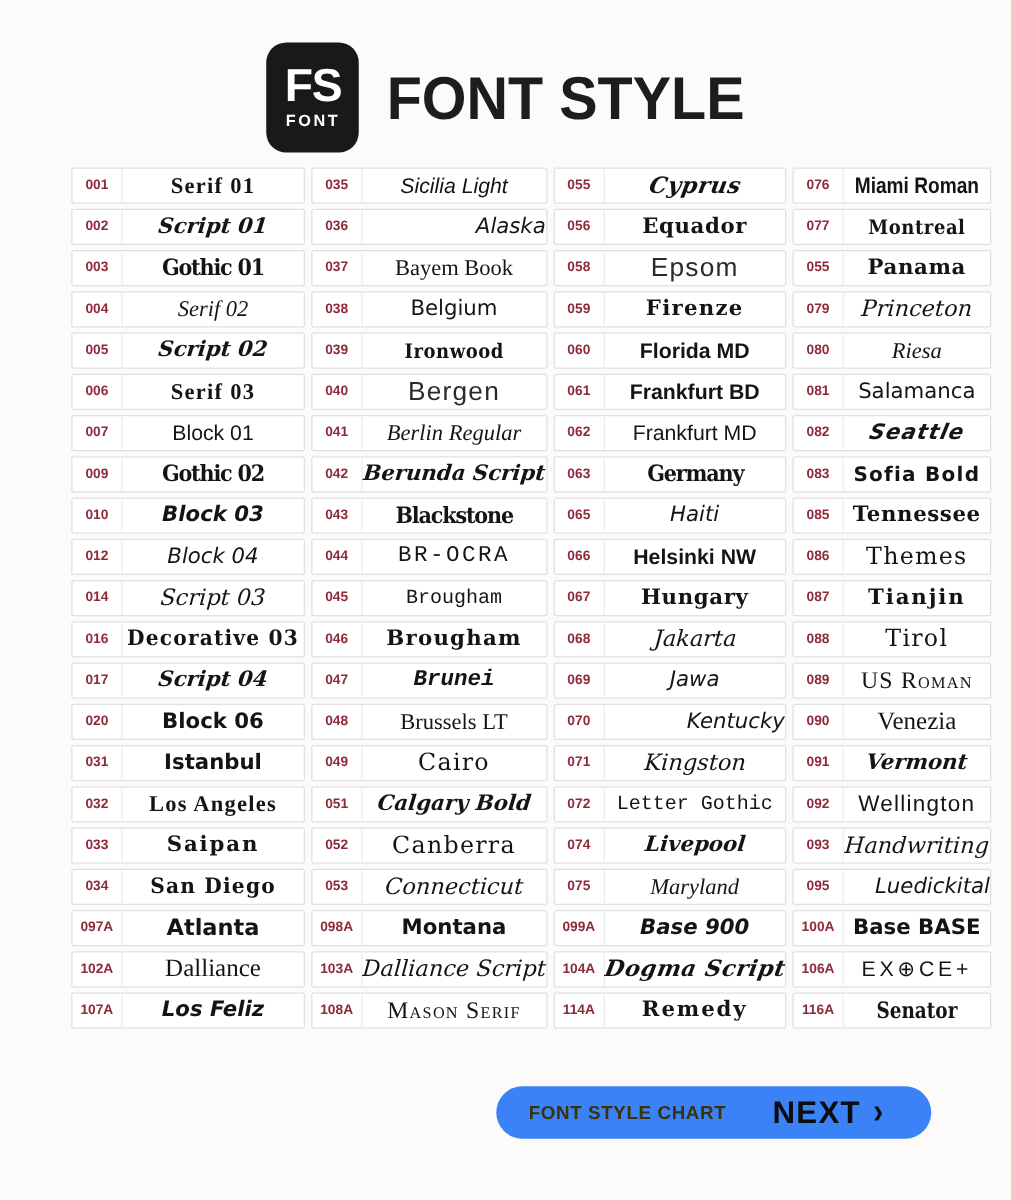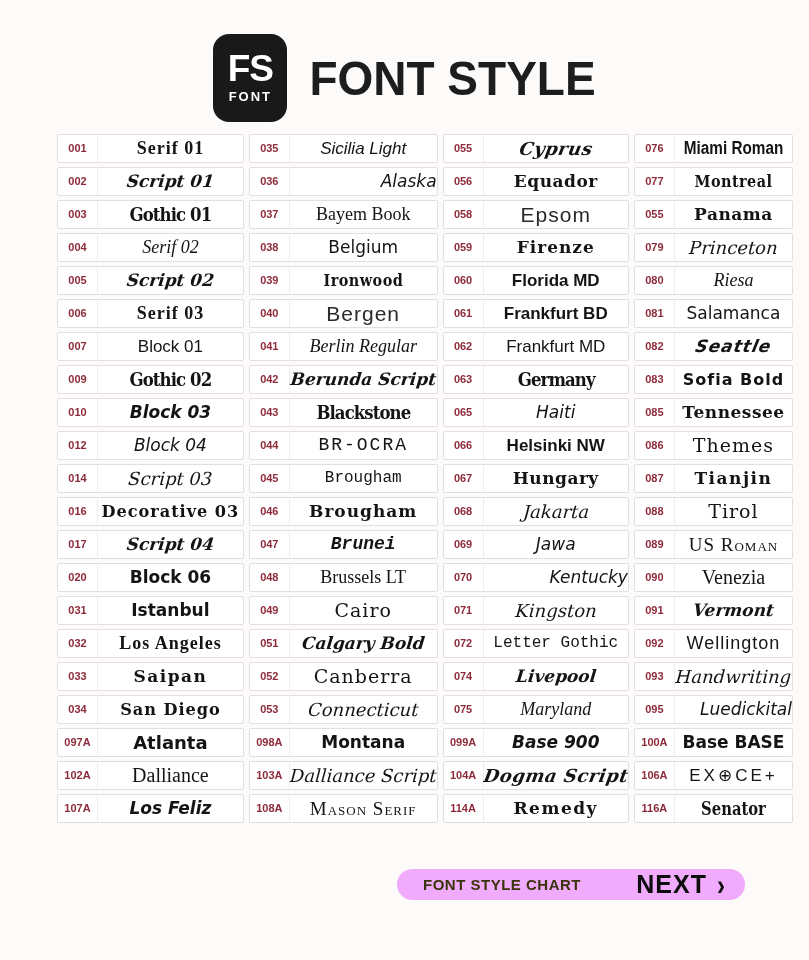--- a/index.html
+++ b/index.html
@@ -88,22 +88,22 @@
   .s-deco             { font-family:"Liberation Sans",sans-serif; font-size:18px; letter-spacing:1px; }
   .s-deco-bold        { font-family:"DejaVu Sans",sans-serif; font-weight:bold; font-size:16px; letter-spacing:1px; }
   .s-wide             { font-family:"Liberation Sans",sans-serif; font-size:17px; letter-spacing:3px; }
   .s-condensed-serif-black { font-family:"DejaVu Serif",serif; font-weight:bold; font-size:18px; transform:scaleX(.82); }
 
   
   .footer {
     display:flex; justify-content:flex-end; margin:42px 64px 0 0;
   }
   .next-button {
-    display:flex; align-items:center; justify-content:space-between;
-    width:348px; height:31px; background:#f0abfc; border:none;
+    display:flex; align-items:center; 
+    width:348px; height:42px; background:#3b82f6; border:none;
     border-radius:21px; padding:0 20px 0 26px; cursor:pointer;
   }
   .chart-label {
     font-size:15px; font-weight:bold; color:#3a3208; letter-spacing:.5px;
     font-family:"Liberation Sans",sans-serif;
   }
   .next-wrap { display:flex; align-items:center; gap:10px;margin-left:37px; }
   .next-label {
     font-size:25px; font-weight:bold; color:#0d0d0d; letter-spacing:1px;
     font-family:"Liberation Sans",sans-serif;

